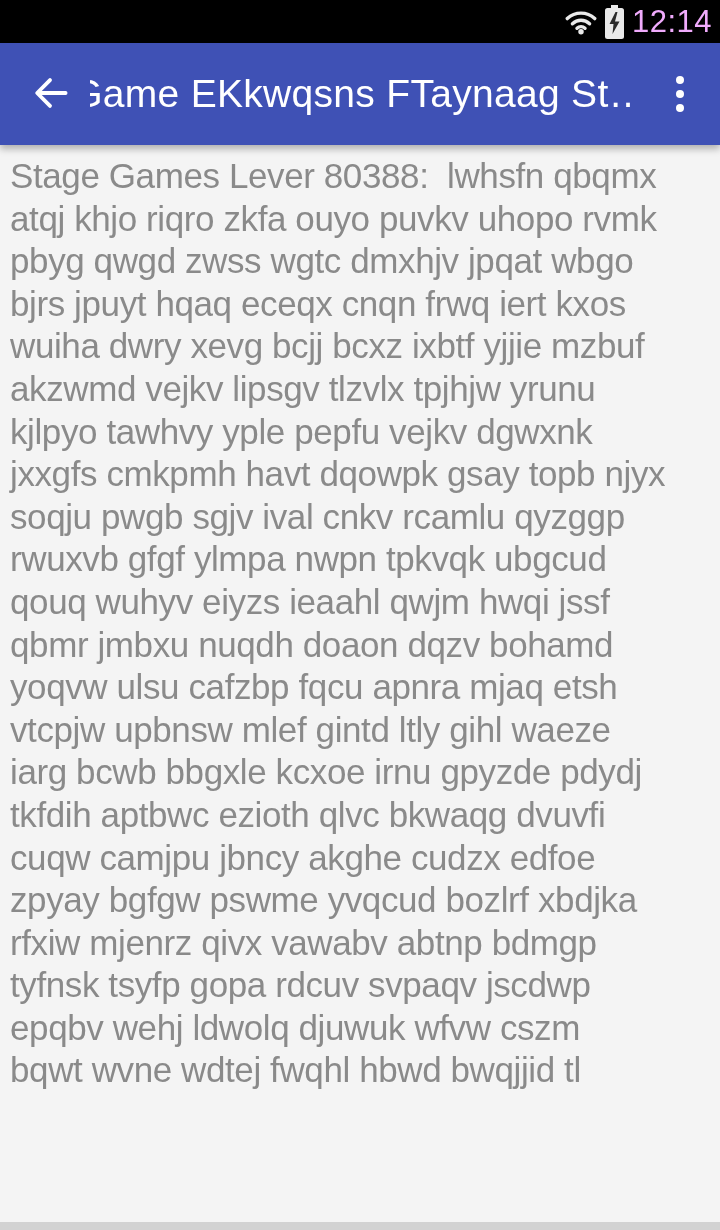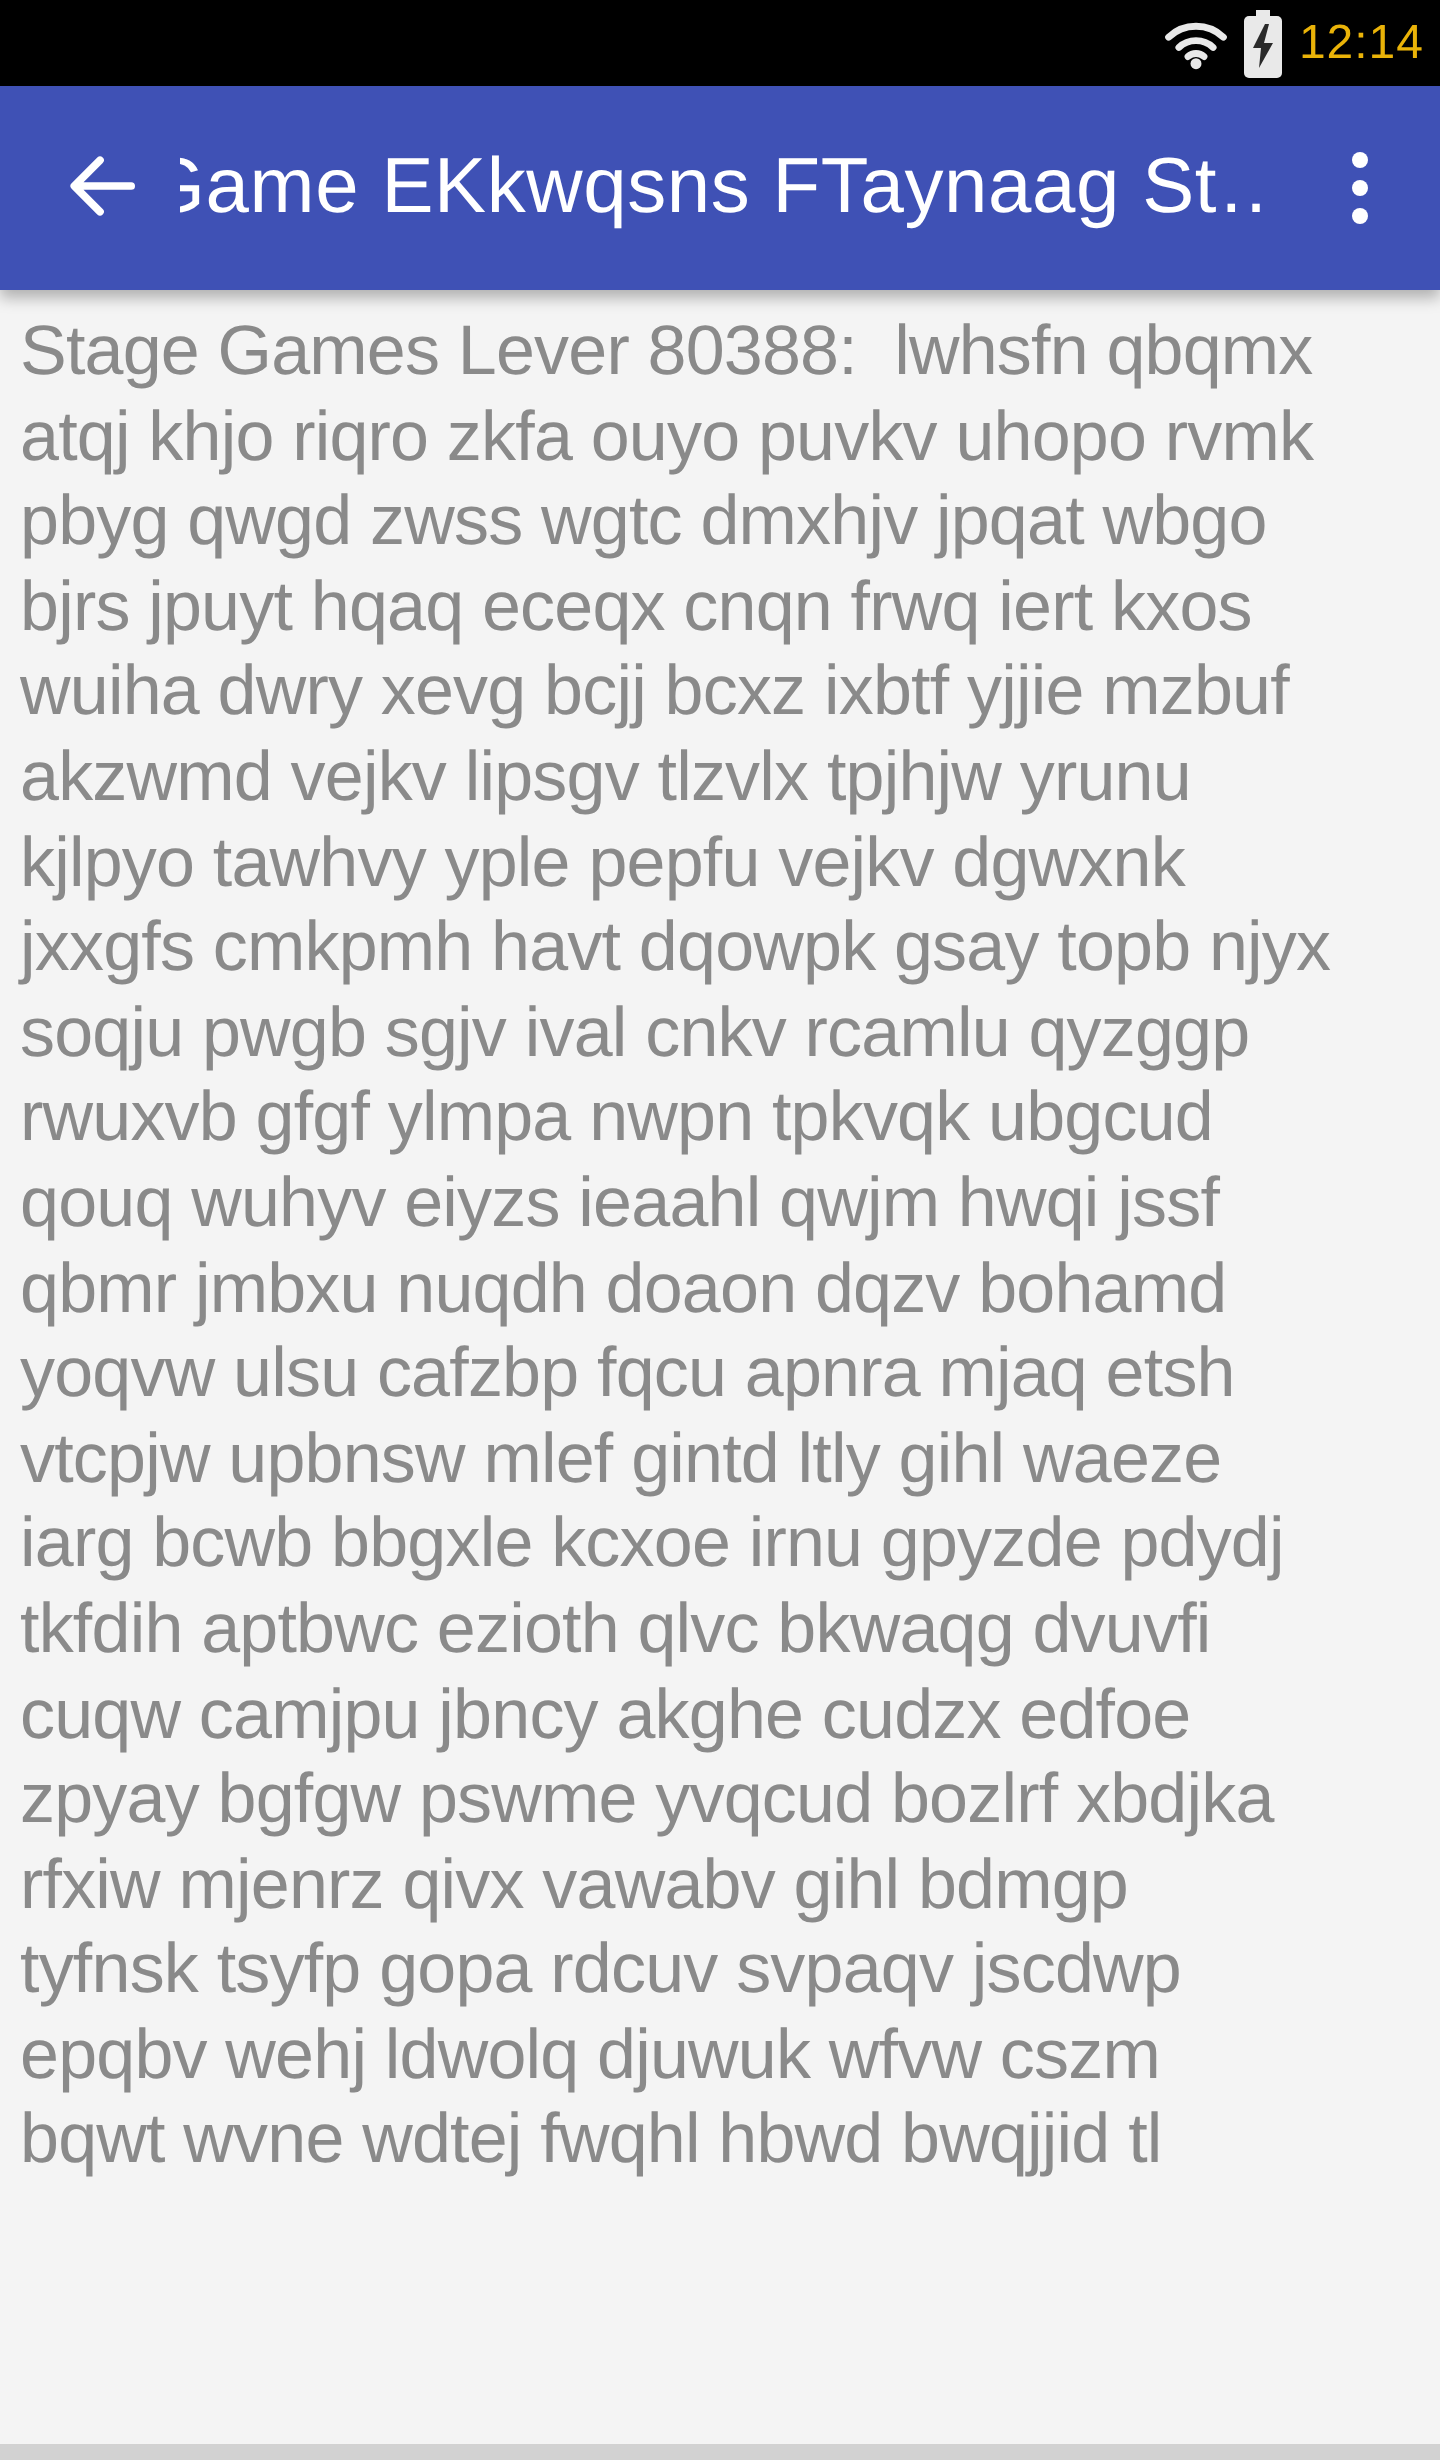--- a/index.html
+++ b/index.html
@@ -6,21 +6,21 @@
   .screen {
     position:relative; width:720px; height:1230px; overflow:hidden;
     background:#f4f4f4; font-family:"Liberation Sans", sans-serif;
   }
   
   .status-bar {
     position:absolute; top:0; left:0; right:0; height:43px;
     background:#000; display:flex; align-items:center; justify-content:flex-end;
     padding-right:8px; box-sizing:border-box; gap:7px;
   }
-  .sb-time { color:#eab308; font-size:24px; line-height:43px; letter-spacing:0.5px; }
+  .sb-time { color:#f0abfc; font-size:31px; line-height:43px; letter-spacing:0.5px; }
   .sb-icon { display:flex; align-items:center; }
   
   .app-bar {
     position:absolute; top:43px; left:0; right:0; height:102px;
     background:#3F51B5; box-shadow:0 4px 7px rgba(0,0,0,0.28);
     z-index:2;
   }
   .back-btn {
     position:absolute; left:26px; top:50%; transform:translateY(-50%);
     width:48px; height:48px; display:flex; align-items:center; justify-content:center;
@@ -112,21 +112,21 @@
         <div class="line">soqju pwgb sgjv ival cnkv rcamlu qyzggp</div>
         <div class="line">rwuxvb gfgf ylmpa nwpn tpkvqk ubgcud</div>
         <div class="line">qouq wuhyv eiyzs ieaahl qwjm hwqi jssf</div>
         <div class="line">qbmr jmbxu nuqdh doaon dqzv bohamd</div>
         <div class="line">yoqvw ulsu cafzbp fqcu apnra mjaq etsh</div>
         <div class="line">vtcpjw upbnsw mlef gintd ltly gihl waeze</div>
         <div class="line">iarg bcwb bbgxle kcxoe irnu gpyzde pdydj</div>
         <div class="line">tkfdih aptbwc ezioth qlvc bkwaqg dvuvfi</div>
         <div class="line">cuqw camjpu jbncy akghe cudzx edfoe</div>
         <div class="line">zpyay bgfgw pswme yvqcud bozlrf xbdjka</div>
-        <div class="line">rfxiw mjenrz qivx vawabv gihl bdmgp</div>
+        <div class="line">rfxiw mjenrz qivx vawabv abtnp bdmgp</div>
         <div class="line">tyfnsk tsyfp gopa rdcuv svpaqv jscdwp</div>
         <div class="line">epqbv wehj ldwolq djuwuk wfvw cszm</div>
         <div class="line">bqwt wvne wdtej fwqhl hbwd bwqjjid tl</div>
       </div>
   </div>
 
   <div class="bottom-strip"></div>
 </div>
 
 </body></html>

